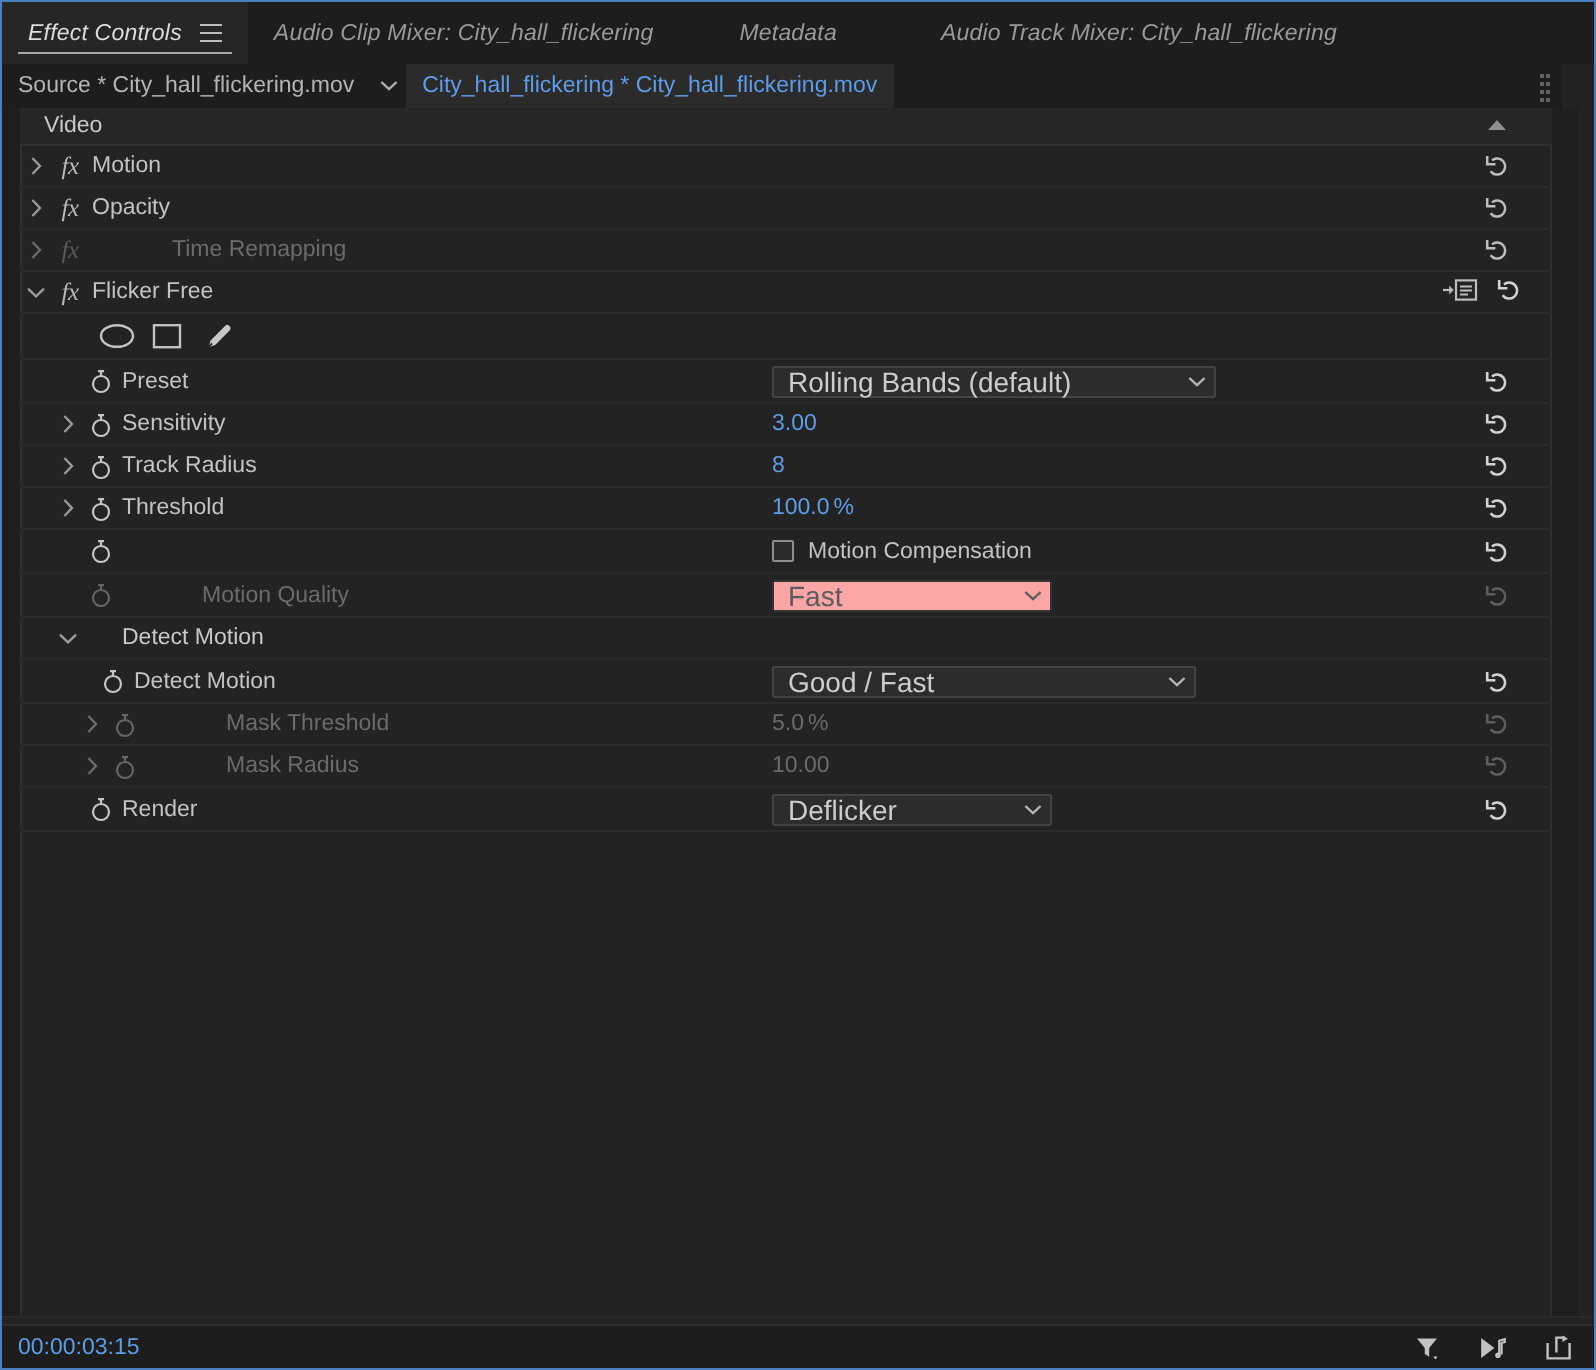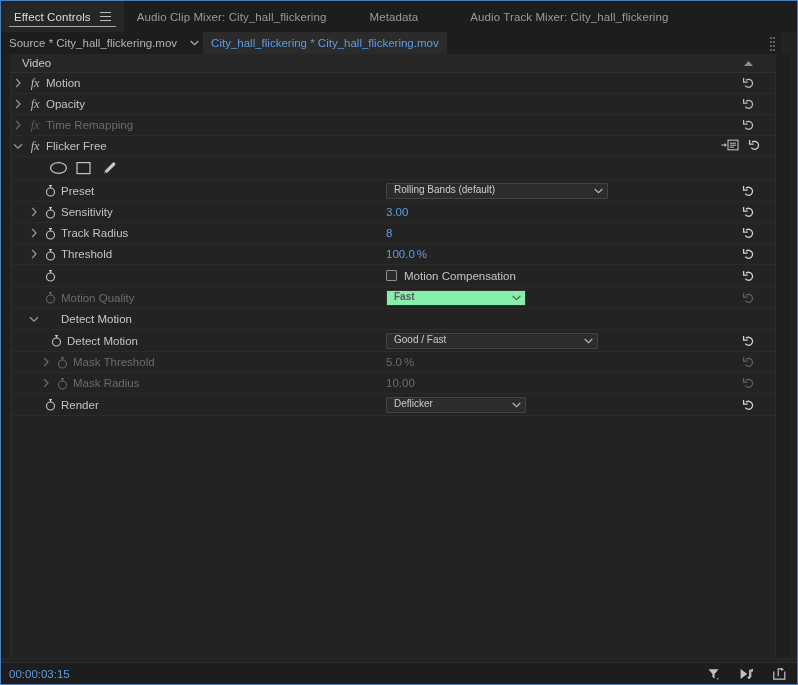--- a/index.html
+++ b/index.html
@@ -59,21 +59,21 @@
     color: #dcdcdc;
     background: #262626;
   }
   .tab.active .tab-underline {
     position: absolute;
     left: 8px; right: 8px;
     bottom: 5px;
     height: 1px;
     background: #a8a8a8;
   }
-  .tab .tab-label { letter-spacing: 0.1px; }
+  .tab .tab-label { letter-spacing: 0.1px; font-style: italic; }
   .panel-menu-icon {
     margin-left: 9px;
     width: 11px; height: 9px;
     display: inline-flex;
     flex-direction: column;
     justify-content: space-between;
   }
   .panel-menu-icon i {
     display: block;
     height: 1px;
@@ -187,21 +187,21 @@
     justify-content: center;
   }
   .stopwatch svg { display:block; }
 
   .plabel {
     color: #c3c3c3;
     font-size: 11.5px;
     white-space: nowrap;
     padding-left: 2px;
   }
-  .plabel.dim { color: #6b6b6b; }
+  .plabel.dim { color: #6b6b6b; margin-left: 40px; }
   .plabel.hdr { color: #c9c9c9; }
 
   
   .valuecol {
     position: absolute;
     left: 376px;
     top: 0;
     height: 100%;
     display: flex;
     align-items: center;
@@ -213,41 +213,41 @@
   .num.dim { color: #6b6b6b; }
   .num .unit { margin-left: 2px; }
 
   
   .dd {
     height: 16px;
     background: #2c2c2c;
     border: 1px solid #434343;
     border-radius: 1px;
     display: flex;
+    align-items: center;
     box-sizing: border-box;
     padding: 0 0 0 7px;
     color: #cccccc;
-    font-size: 10px;
+    font-size: 14px;
   }
   .dd.wide { width: 222px; }
   .dd.mid  { width: 212px; }
   .dd.narrow { width: 140px; }
   .dd .ddlabel { flex: 1 1 auto; white-space: nowrap; }
   .dd .ddcaret {
     width: 18px;
     display: flex;
     align-items: center;
     justify-content: center;
     flex: 0 0 18px;
   }
   .dd.disabled {
-    background: #86efac;
+    background: #fca5a5;
     border-color: #333333;
     color: #5c5c5c;
-    font-weight: bold;
   }
 
   
   .cbwrap { display: flex; align-items: center; }
   .cb {
     width: 11px; height: 11px;
     background: #2b2b2b;
     border: 1px solid #8d8d8d;
     box-sizing: border-box;
     border-radius: 1px;

